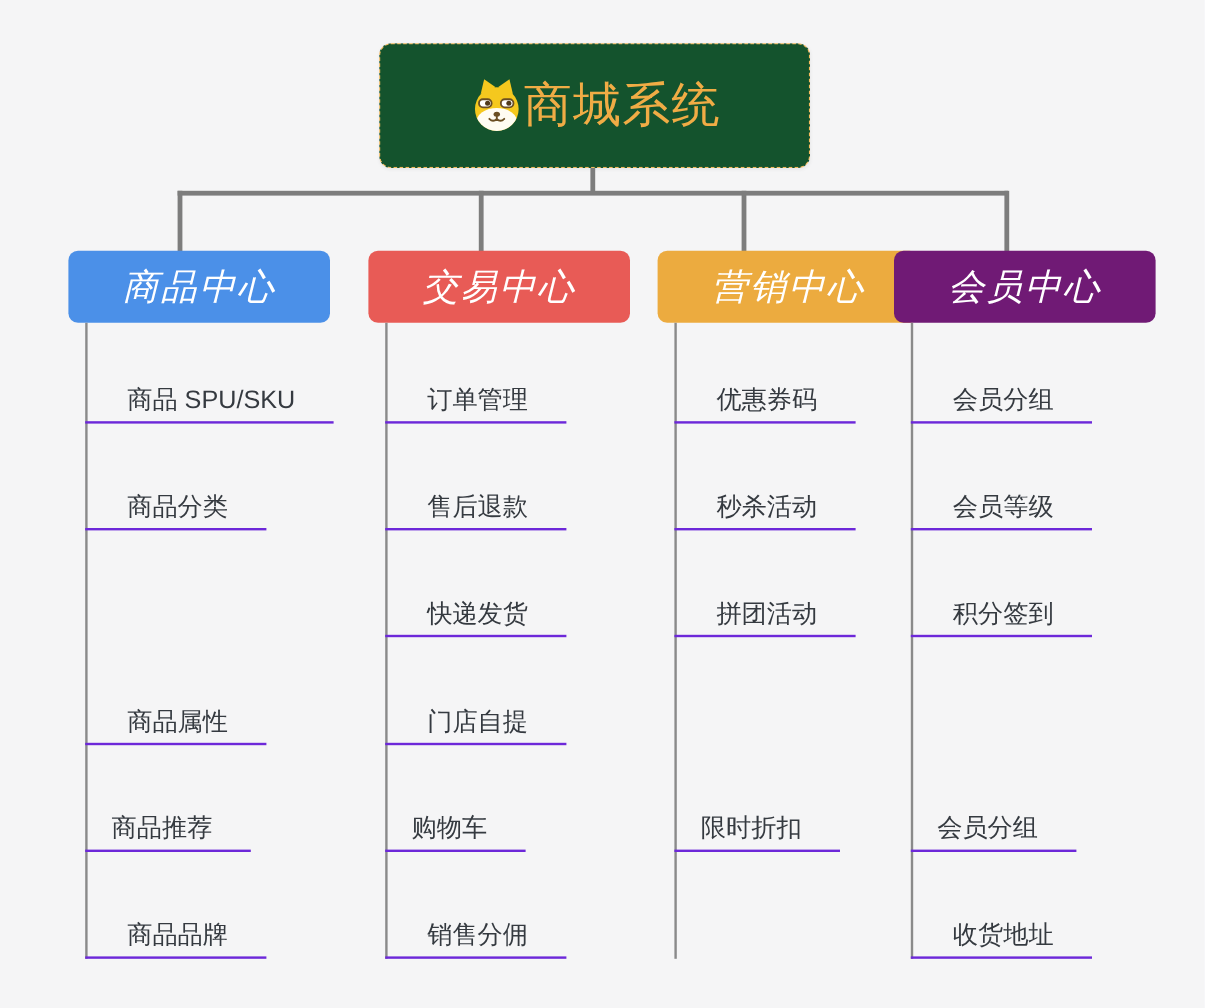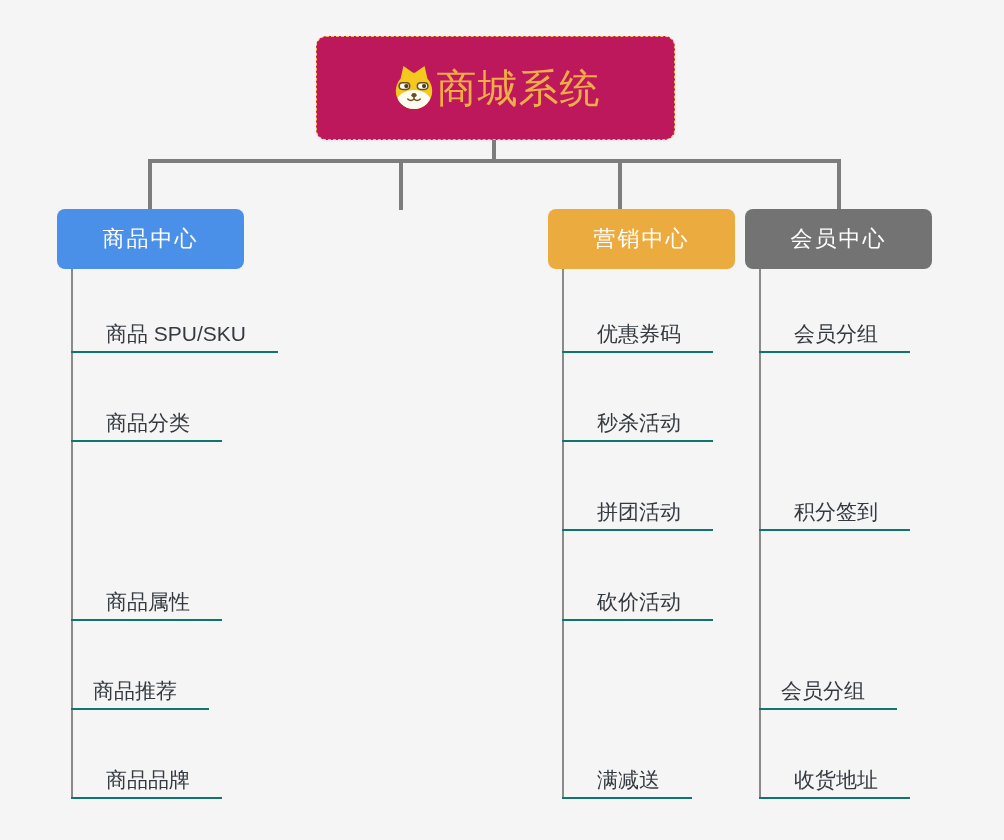--- a/index.html
+++ b/index.html
@@ -3,45 +3,45 @@
 <meta charset="utf-8">
 <style>
   html,body{margin:0;padding:0;}
   .canvas{
     position:relative;width:1004px;height:840px;background:#f5f5f6;
     font-family:"Liberation Sans",sans-serif;overflow:hidden;
   }
   
   .root-node{
     position:absolute;left:316px;top:36px;width:359px;height:104px;
-    background:#be185d;border:1px dashed #f3ba5e;border-radius:10px;
+    background:#14532d;border:1px dashed #f3ba5e;border-radius:10px;
     box-sizing:border-box;display:flex;align-items:center;justify-content:center;
     box-shadow:0 1px 3px rgba(0,0,0,0.05);cursor:pointer;
   }
   .root-title{font-size:40px;color:#f0ac45;letter-spacing:1px;line-height:1;}
   .dog{display:flex;align-items:center;}
   
   .line{position:absolute;background:#7d7d7d;}
   .stub{left:492px;top:140px;width:4px;height:21px;}
   .bus{left:148px;top:159px;width:692px;height:4px;}
   .drop{top:159px;width:4px;height:51px;}
   .d0{left:148px;} .d1{left:399px;} .d2{left:618px;} .d3{left:837px;}
   
   .branch{position:absolute;top:209px;width:240px;height:610px;}
   .b0{left:57px;} .b1{left:307px;} .b2{left:548px;} .b3{left:745px;}
   .branch-header{
-    width:187px;height:60px;border-radius:8px;box-sizing:border-box;
+    width:218px;height:60px;border-radius:8px;box-sizing:border-box;
     display:flex;align-items:center;justify-content:center;
-    color:#ffffff;font-size:22px;letter-spacing:2px;cursor:pointer;
+    color:#ffffff;font-size:30px;letter-spacing:2px;cursor:pointer;font-style:italic;
   }
   .trunk{position:absolute;left:14px;top:60px;width:2px;height:530px;background:#8a8a8a;}
   .item{
     position:absolute;left:14px;height:44px;box-sizing:border-box;
     display:flex;align-items:flex-end;padding:0 32px 7px 35px;
-    border-bottom:2px solid #0f766e;font-size:21px;color:#353a40;
+    border-bottom:2px solid #6d28d9;font-size:21px;color:#353a40;
     white-space:nowrap;line-height:1;cursor:pointer;
   }
   .i0{top:100px;} .i1{top:189px;text-align:right;} .i2{top:278px;} .i3{top:368px;} .i4{top:457px;padding-left:22px;} .i5{top:546px;text-align:right;}
 </style>
 </head>
 <body>
 
 <div class="canvas">
 
   <div class="root-node" style="border-color: rgb(243, 186, 94);">
@@ -79,33 +79,43 @@
   <div class="branch b0">
     <div class="branch-header" style="background: rgb(75, 144, 232);">商品中心</div>
     <div class="trunk"></div>
     <div class="item i0">商品 SPU/SKU</div>
     <div class="item i1">商品分类</div>
     <div class="item i3">商品属性</div>
     <div class="item i4">商品推荐</div>
     <div class="item i5">商品品牌</div>
   </div>
 
+  <div class="branch b1">
+    <div class="branch-header" style="background: rgb(232, 91, 86);">交易中心</div>
+    <div class="trunk"></div>
+    <div class="item i0">订单管理</div>
+    <div class="item i1">售后退款</div>
+    <div class="item i2">快递发货</div>
+    <div class="item i3">门店自提</div>
+    <div class="item i4">购物车</div>
+    <div class="item i5">销售分佣</div>
+  </div>
 
   <div class="branch b2">
     <div class="branch-header" style="background: rgb(236, 171, 63);">营销中心</div>
     <div class="trunk"></div>
     <div class="item i0">优惠券码</div>
     <div class="item i1">秒杀活动</div>
     <div class="item i2">拼团活动</div>
-    <div class="item i3">砍价活动</div>
-    <div class="item i5">满减送</div>
+    <div class="item i4">限时折扣</div>
   </div>
 
   <div class="branch b3">
-    <div class="branch-header" style="background: #737373; text-align: center;">会员中心</div>
+    <div class="branch-header" style="background: #701a75; text-align: center;">会员中心</div>
     <div class="trunk"></div>
     <div class="item i0">会员分组</div>
+    <div class="item i1">会员等级</div>
     <div class="item i2">积分签到</div>
     <div class="item i4">会员分组</div>
     <div class="item i5">收货地址</div>
   </div>
 
 </div>
 
 </body></html>

